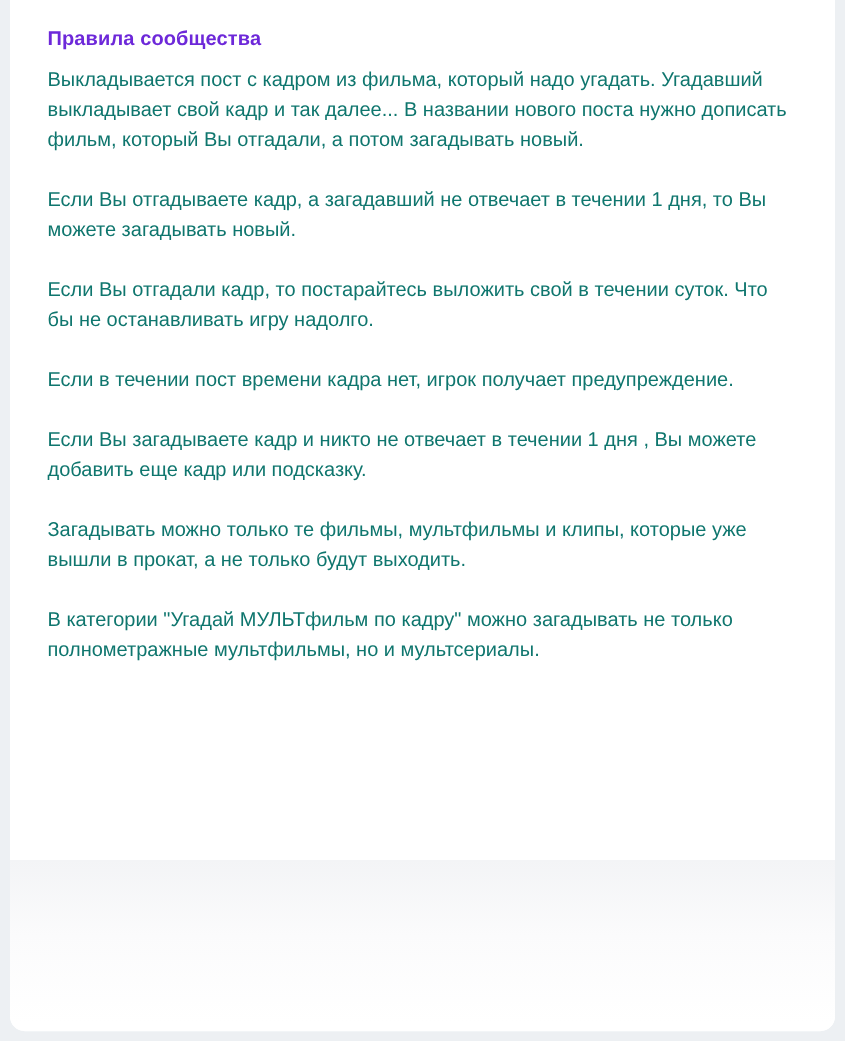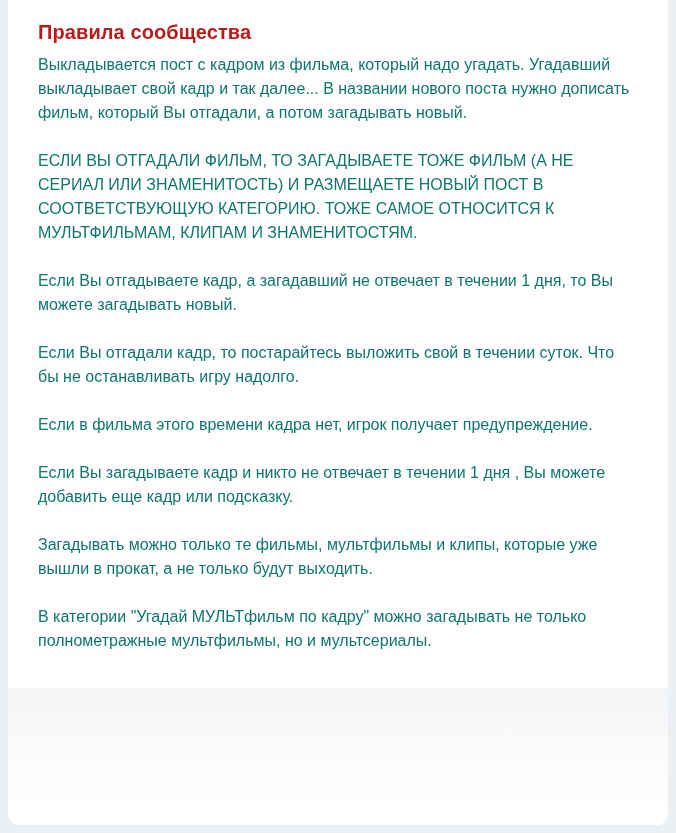--- a/index.html
+++ b/index.html
@@ -31,23 +31,23 @@
       left: 0;
       right: 0;
       top: 700px;
       bottom: 0;
       background: linear-gradient(to bottom, #f3f4f6 0px, #fbfbfc 60px, #ffffff 130px);
       pointer-events: none;
     }
     .title {
       position: relative;
       margin: 0;
-      font-size: 20px;
+      font-size: 16px;
       font-weight: bold;
-      color: #b91c1c;
+      color: #6d28d9;
       line-height: 24px;
       letter-spacing: 0.1px;
     }
     .rules {
       position: relative;
       margin-top: 9px;
       z-index: 2;
     }
     .para {
       margin: 0 0 24px 0;
@@ -65,29 +65,25 @@
 
 <div class="card">
   <div class="card-fade"></div>
 
   <h2 class="title">Правила сообщества</h2>
 
   <div class="rules">
     <p class="para">Выкладывается пост с кадром из фильма, который надо угадать. Угадавший
 выкладывает свой кадр и так далее... В названии нового поста нужно дописать
 фильм, который Вы отгадали, а потом загадывать новый.</p>
-    <p class="para">ЕСЛИ ВЫ ОТГАДАЛИ ФИЛЬМ, ТО ЗАГАДЫВАЕТЕ ТОЖЕ ФИЛЬМ (А НЕ
-СЕРИАЛ ИЛИ ЗНАМЕНИТОСТЬ) И РАЗМЕЩАЕТЕ НОВЫЙ ПОСТ В
-СООТВЕТСТВУЮЩУЮ КАТЕГОРИЮ. ТОЖЕ САМОЕ ОТНОСИТСЯ К
-МУЛЬТФИЛЬМАМ, КЛИПАМ И ЗНАМЕНИТОСТЯМ.</p>
     <p class="para">Если Вы отгадываете кадр, а загадавший не отвечает в течении 1 дня, то Вы
 можете загадывать новый.</p>
     <p class="para">Если Вы отгадали кадр, то постарайтесь выложить свой в течении суток. Что
 бы не останавливать игру надолго.</p>
-    <p class="para">Если в фильма этого времени кадра нет, игрок получает предупреждение.</p>
+    <p class="para">Если в течении пост времени кадра нет, игрок получает предупреждение.</p>
     <p class="para">Если Вы загадываете кадр и никто не отвечает в течении 1 дня , Вы можете
 добавить еще кадр или подсказку.</p>
     <p class="para">Загадывать можно только те фильмы, мультфильмы и клипы, которые уже
 вышли в прокат, а не только будут выходить.</p>
     <p class="para last">В категории "Угадай МУЛЬТфильм по кадру" можно загадывать не только
 полнометражные мультфильмы, но и мультсериалы.</p>
   </div>
 </div>
 
 </body></html>

